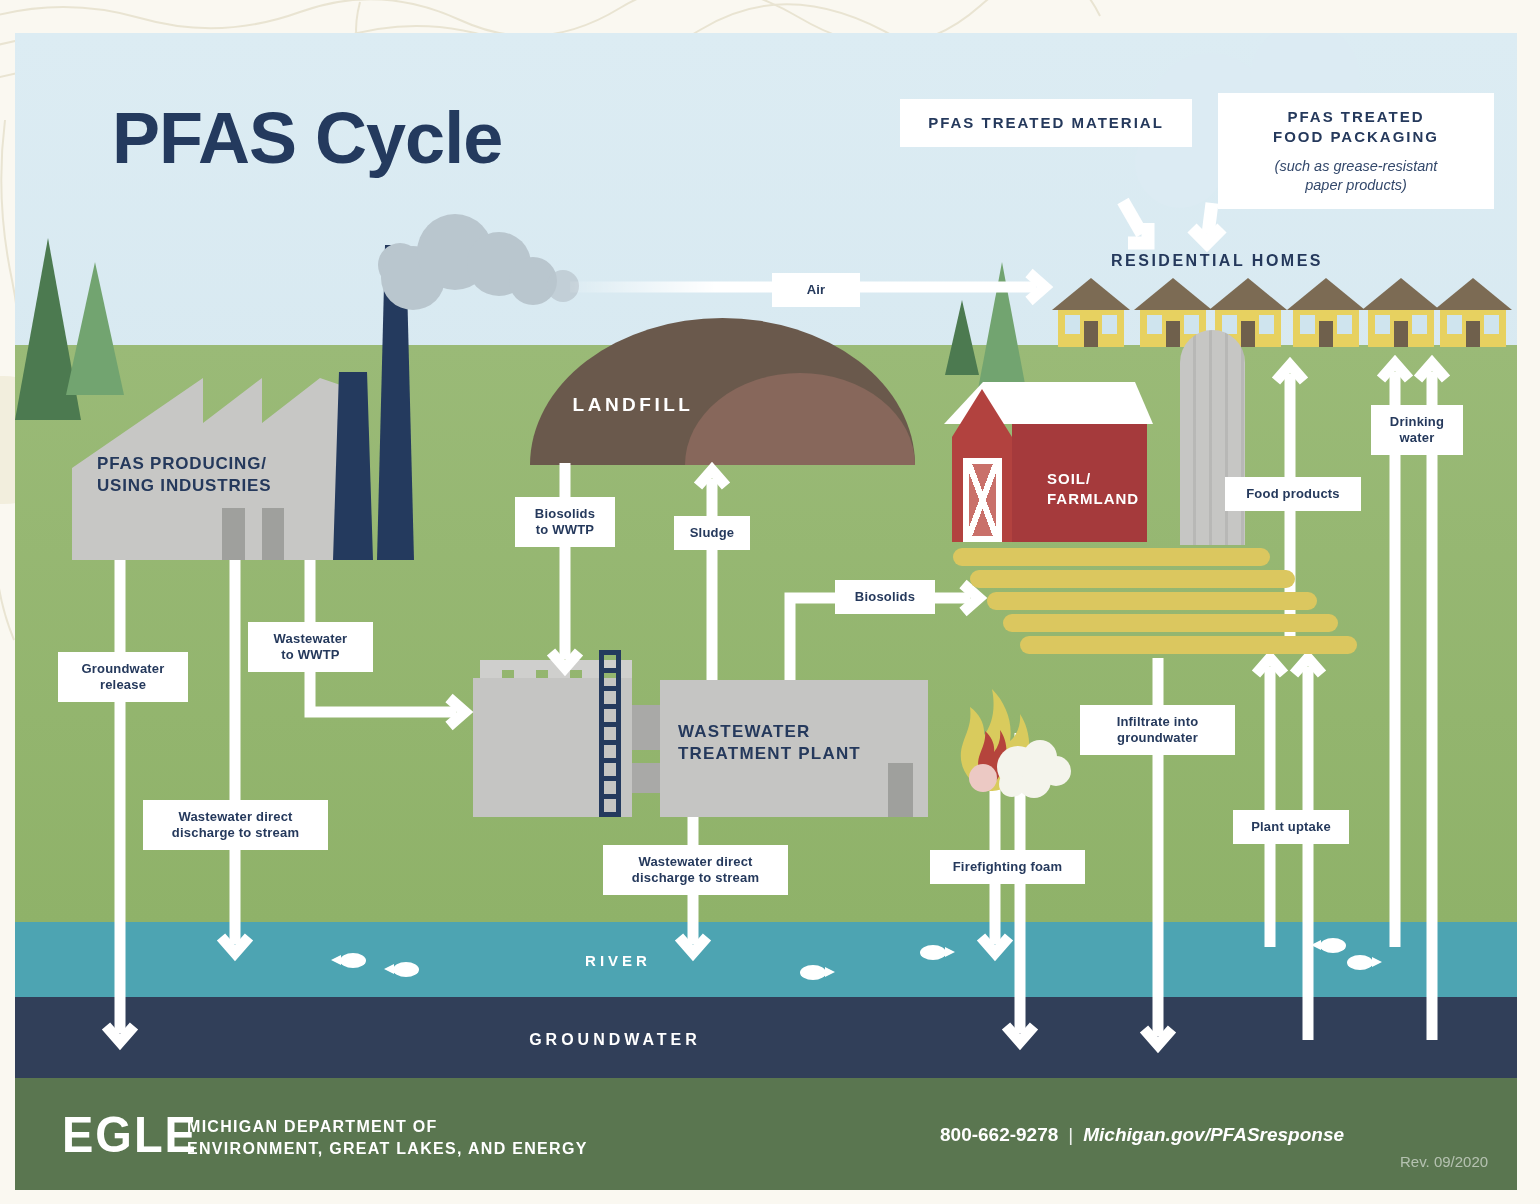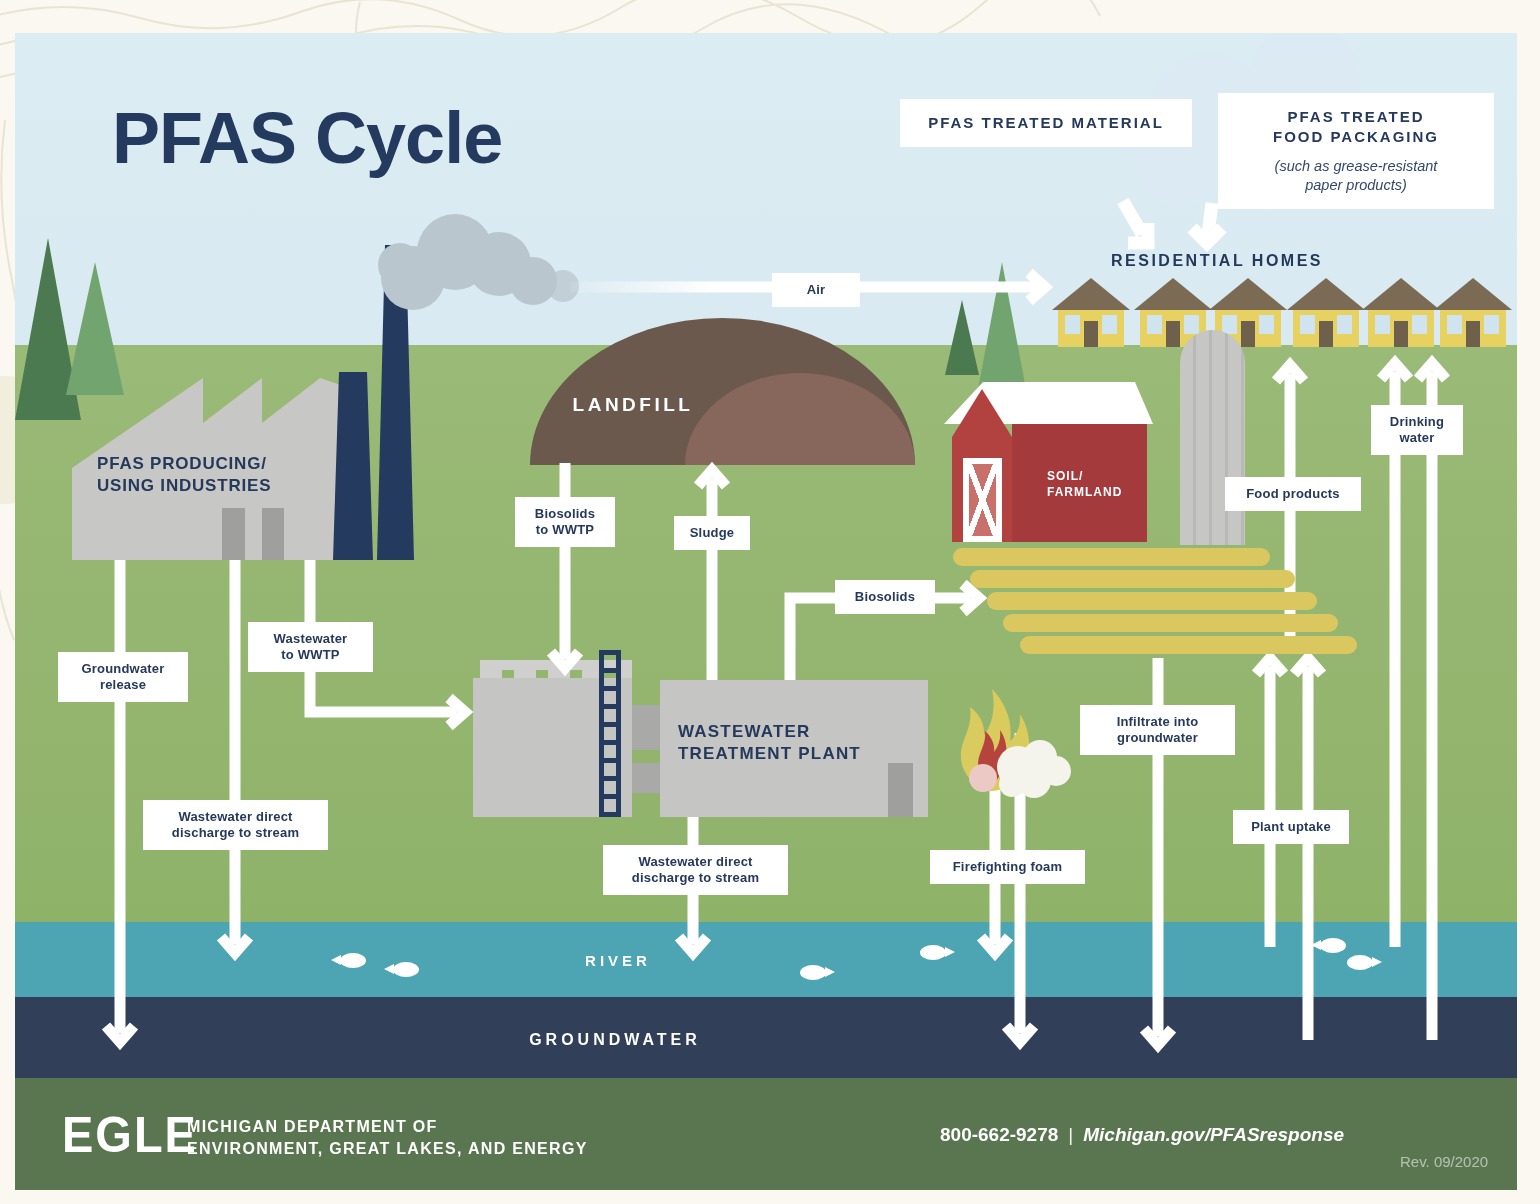--- a/index.html
+++ b/index.html
@@ -238,21 +238,21 @@
 FOOD PACKAGING</div>
     <div class="co-detail">(such as grease-resistant
 paper products)</div>
   </div>
 
   <div class="tag pre" style="left:82px;top:420px;width:215px;font-size:17px;letter-spacing:.8px">PFAS PRODUCING/
 USING INDUSTRIES</div>
   <div class="tag white" style="left:528px;top:360px;width:180px;font-size:19px;letter-spacing:3.5px;text-align:center">LANDFILL</div>
   <div class="tag pre" style="left:663px;top:688px;width:250px;font-size:17px;letter-spacing:1.2px">WASTEWATER
 TREATMENT PLANT</div>
-  <div class="tag white pre" style="left:1032px;top:436px;width:130px;font-size:12px;letter-spacing:1px">SOIL/
+  <div class="tag white pre" style="left:1032px;top:436px;width:130px;font-size:15px;letter-spacing:1px">SOIL/
 FARMLAND</div>
   <div class="tag" style="left:1052px;top:218px;width:300px;font-size:16px;letter-spacing:2.5px;text-align:center">RESIDENTIAL HOMES</div>
   <div class="tag white" style="left:523px;top:918px;width:160px;font-size:15px;letter-spacing:4px;text-align:center">RIVER</div>
   <div class="tag white" style="left:450px;top:997px;width:300px;font-size:16px;letter-spacing:4px;text-align:center">GROUNDWATER</div>
 
   <div class="lbl pre" style="left:43px;top:619px;width:130px">Groundwater
 release</div>
   <div class="lbl pre" style="left:128px;top:767px;width:185px">Wastewater direct
 discharge to stream</div>
   <div class="lbl pre" style="left:233px;top:589px;width:125px">Wastewater

